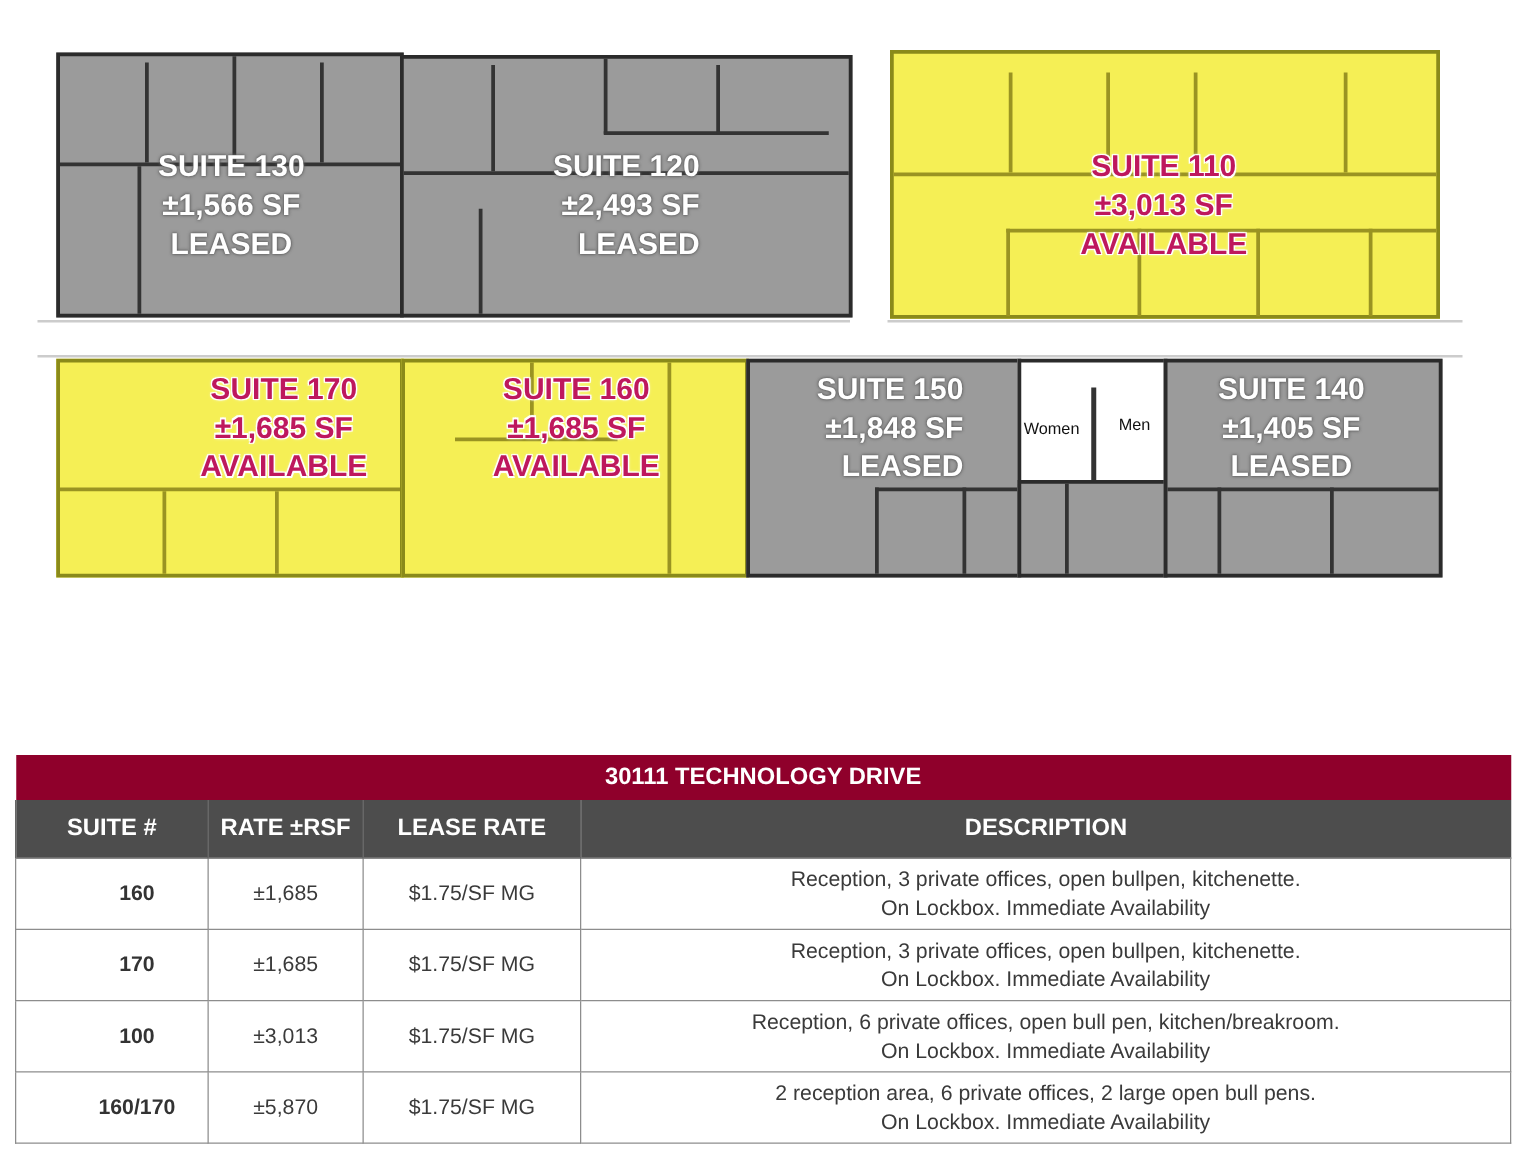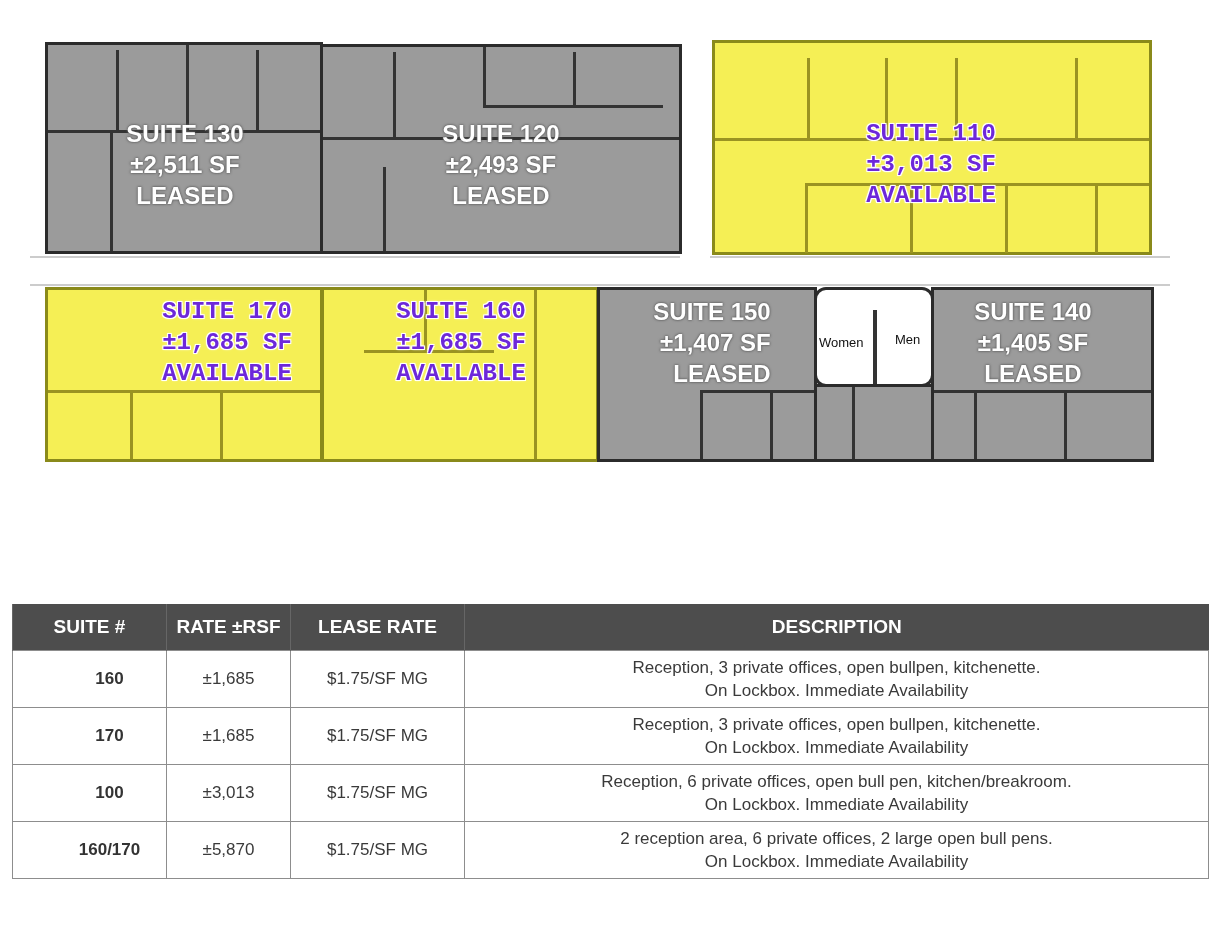--- a/index.html
+++ b/index.html
@@ -5,21 +5,21 @@
   html,body{margin:0;padding:0;background:#fff;}
   body{width:1221px;height:930px;position:relative;overflow:hidden;font-family:"Liberation Sans",sans-serif;}
   .plan{position:absolute;left:0;top:0;width:1221px;height:490px;}
   .suite{position:absolute;box-sizing:border-box;border:3px solid #2b2b2b;}
   .suite.leased{background:#9b9b9b;}
   .suite.avail{background:#f5ef55;border-color:#8a8a1a;}
   .wall{position:absolute;background:#333;}
   .wall.y{background:#9a9322;}
   .lbl{position:absolute;text-align:center;font-weight:bold;font-size:24px;line-height:31px;white-space:nowrap;transform:translateX(-50%);}
   .lbl.leased{color:#fff;text-shadow:0 0 2px #555,0 0 3px #666;}
-  .lbl.avail{color:#6d28d9;text-shadow:0 0 2px #fff,0 0 3px #fff,1px 1px 0 #fff,-1px -1px 0 #fff,1px -1px 0 #fff,-1px 1px 0 #fff;font-family:Liberation Mono, monospace;}
+  .lbl.avail{color:#be185d;text-shadow:0 0 2px #fff,0 0 3px #fff,1px 1px 0 #fff,-1px -1px 0 #fff,1px -1px 0 #fff,-1px 1px 0 #fff;}
   .corridor{position:absolute;background:#fff;border-top:2px solid #ccc;border-bottom:2px solid #ccc;}
   .restroom{position:absolute;background:#fff;border:3px solid #2b2b2b;box-sizing:border-box;font-size:13px;color:#111;}
   .restroom span{position:absolute;}
   table{position:absolute;left:12px;top:604px;width:1197px;border-collapse:collapse;font-size:17px;color:#3a3a3a;}
   th.title{background:#8f002b;color:#fff;font-size:19px;height:34px;font-weight:bold;}
   th.col{background:#4d4d4d;color:#fff;font-size:19px;height:44px;font-weight:bold;border-left:1px solid #666;}
   td{border:1px solid #8d8d8d;text-align:center;height:56px;padding:0;}
   td.suite-no{font-weight:bold;color:#333;padding-left:40px;}
   td.desc{line-height:23px;margin-top:44px;}
 </style>
@@ -72,42 +72,42 @@
     <div class="wall y" style="left:100px;top:0;width:3px;height:60px;"></div>
     <div class="wall y" style="left:210px;top:0;width:3px;height:169px;"></div>
   </div>
 
   <div class="suite leased" style="left:597px;top:287px;width:220px;height:175px;">
     <div class="wall" style="left:100px;top:100px;width:114px;height:3px;"></div>
     <div class="wall" style="left:100px;top:100px;width:3px;height:69px;"></div>
     <div class="wall" style="left:170px;top:100px;width:3px;height:69px;"></div>
   </div>
 
-  <div class="restroom" style="left:814px;top:287px;width:120px;height:100px;border-radius:12px;">
+  <div class="restroom" style="left:814px;top:287px;width:120px;height:100px;">
     <span style="left:2px;top:45px;">Women</span>
     <span style="left:78px;top:42px;">Men</span>
     <div class="wall" style="left:56px;top:20px;width:4px;height:74px;"></div>
   </div>
 
   <div class="suite leased" style="left:814px;top:384px;width:120px;height:78px;">
     <div class="wall" style="left:35px;top:0;width:3px;height:72px;"></div>
   </div>
 
   <div class="suite leased" style="left:931px;top:287px;width:223px;height:175px;">
     <div class="wall" style="left:0;top:100px;width:217px;height:3px;"></div>
     <div class="wall" style="left:40px;top:100px;width:3px;height:69px;"></div>
     <div class="wall" style="left:130px;top:100px;width:3px;height:69px;"></div>
   </div>
 
   <div class="lbl leased" style="left:185px;top:118px;">
     <div>SUITE 130</div>
-    <div>±2,511 SF</div>
+    <div>±1,566 SF</div>
     <div>LEASED</div>
   </div>
-  <div class="lbl leased" style="left:501px;top:118px;">
+  <div class="lbl leased" style="left:501px;top:118px;text-align:right;">
     <div>SUITE 120</div>
     <div>±2,493 SF</div>
     <div>LEASED</div>
   </div>
   <div class="lbl avail" style="left:931px;top:118px;">
     <div>SUITE 110</div>
     <div>±3,013 SF</div>
     <div>AVAILABLE</div>
   </div>
   <div class="lbl avail" style="left:185px;top:296px;margin-left:42px;">
@@ -115,38 +115,41 @@
     <div>±1,685 SF</div>
     <div>AVAILABLE</div>
   </div>
   <div class="lbl avail" style="left:461px;top:296px;">
     <div>SUITE 160</div>
     <div>±1,685 SF</div>
     <div>AVAILABLE</div>
   </div>
   <div class="lbl leased" style="left:712px;top:296px;text-align:right;">
     <div>SUITE 150</div>
-    <div>±1,407 SF</div>
+    <div>±1,848 SF</div>
     <div>LEASED</div>
   </div>
   <div class="lbl leased" style="left:1033px;top:296px;">
     <div>SUITE 140</div>
     <div>±1,405 SF</div>
     <div>LEASED</div>
   </div>
 </div>
 
 <table>
   <colgroup>
     <col style="width:154px">
       <col style="width:124px">
       <col style="width:174px">
       <col>
   </colgroup>
   <tbody>
+      <tr>
+    <th class="title" colspan="4">30111 TECHNOLOGY DRIVE</th>
+  </tr>
   <tr>
     <th class="col">SUITE #</th>
     <th class="col">RATE ±RSF</th>
     <th class="col">LEASE RATE</th>
     <th class="col">DESCRIPTION</th>
   </tr>
   <tr>
     <td class="suite-no">160</td>
     <td>±1,685</td>
     <td>$1.75/SF MG</td>

